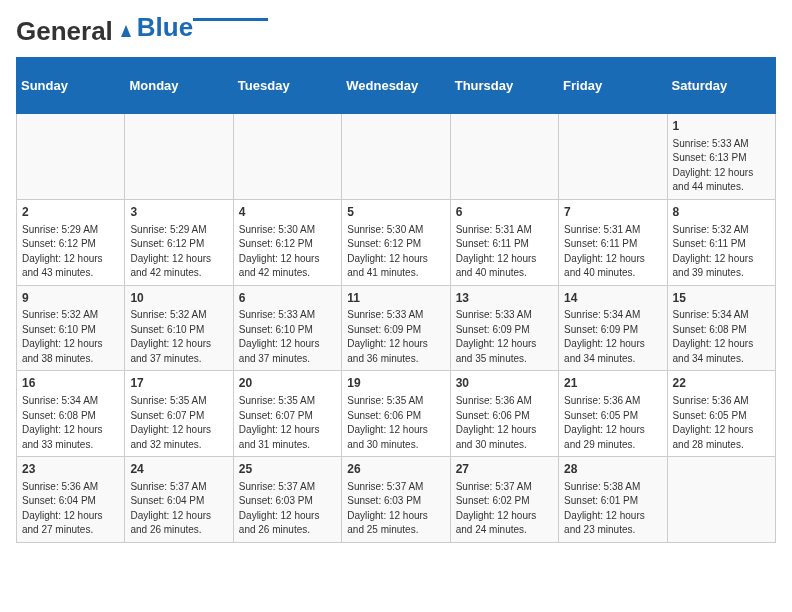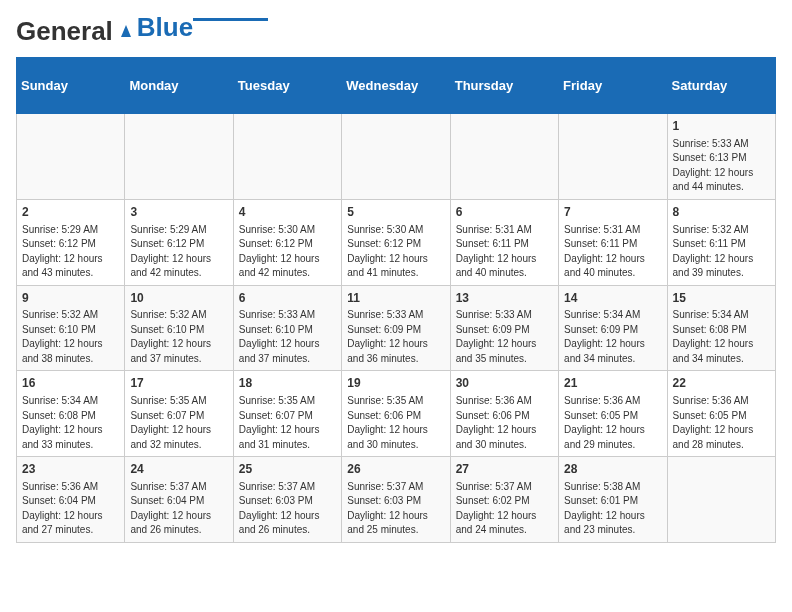--- a/index.html
+++ b/index.html
@@ -240,21 +240,21 @@
 and 33 minutes.</div>
         </td>
         <td>
           <span class="day-num">17</span>
           <div class="day-info" style="white-space: pre-line;">Sunrise: 5:35 AM
 Sunset: 6:07 PM
 Daylight: 12 hours
 and 32 minutes.</div>
         </td>
         <td>
-          <span class="day-num">18</span>
+          <span class="day-num">20</span>
           <div class="day-info" style="white-space: pre-line;">Sunrise: 5:35 AM
 Sunset: 6:07 PM
 Daylight: 12 hours
 and 31 minutes.</div>
         </td>
         <td>
           <span class="day-num">19</span>
           <div class="day-info" style="white-space: pre-line;">Sunrise: 5:35 AM
 Sunset: 6:06 PM
 Daylight: 12 hours

